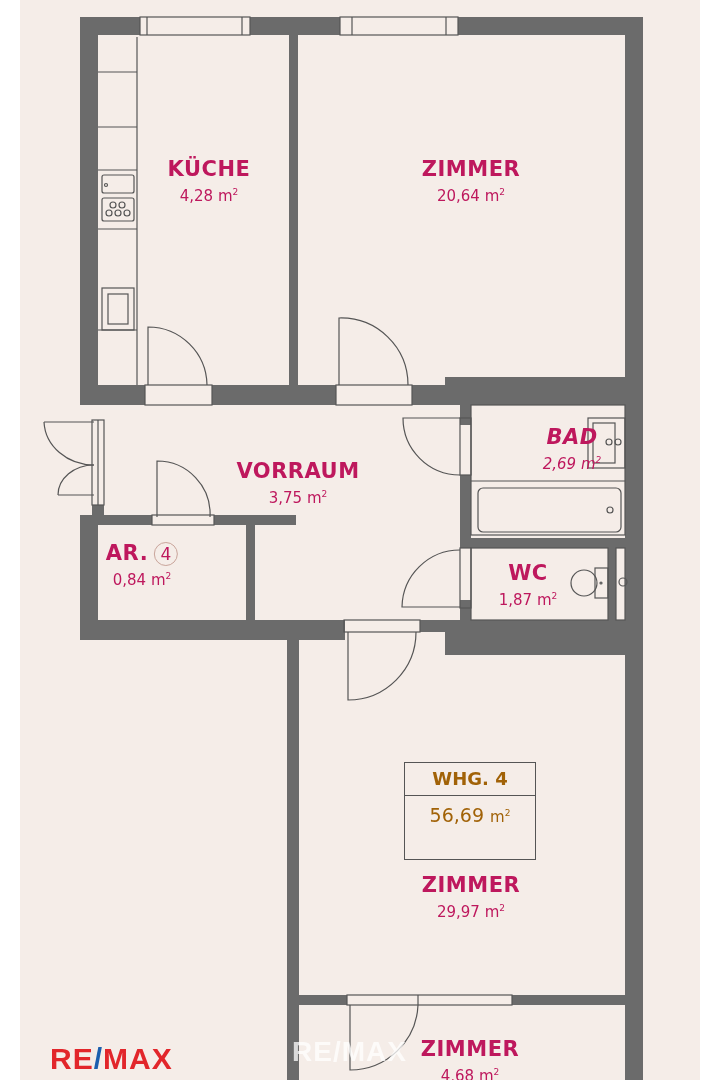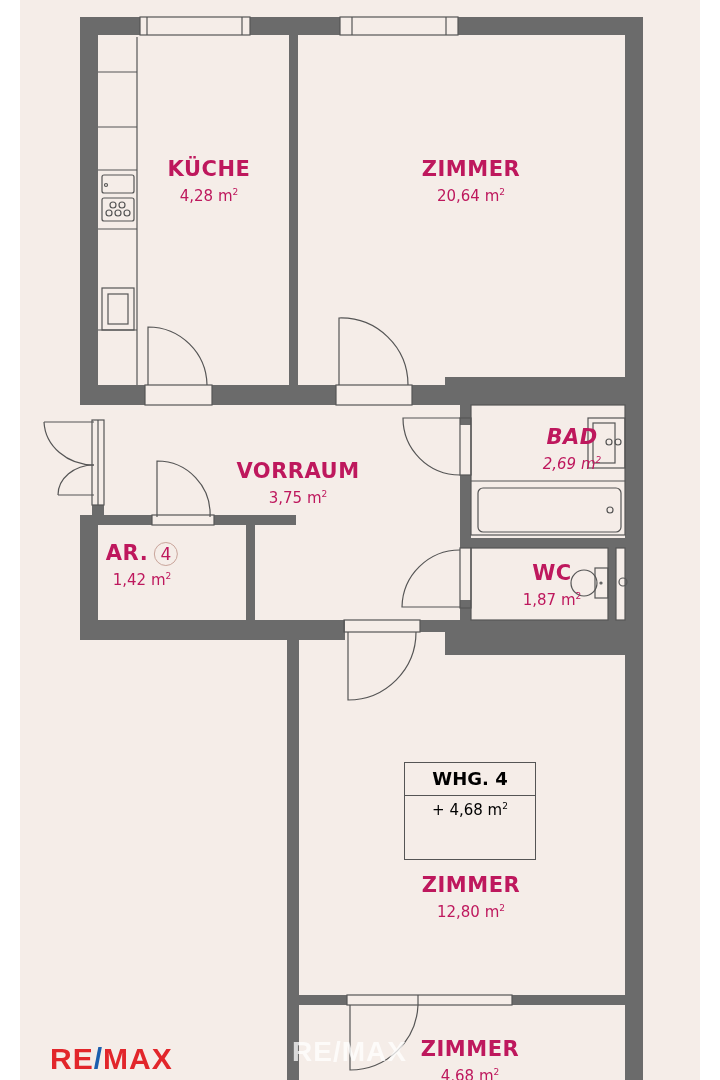--- a/index.html
+++ b/index.html
@@ -16,21 +16,21 @@
     svg.plan { position: absolute; left: 0; top: 0; }
     .label {
       position: absolute; text-align: center; color: #be185d;
       transform: translateX(-50%); white-space: nowrap;
     }
     .room-name { font-size: 21px; font-weight: bold; letter-spacing: 0.5px; line-height: 26px; }
     .room-area { font-size: 15px; line-height: 20px; }
     .room-area sup { font-size: 9px; vertical-align: 6px; }
     .unit-box {
       position: absolute; left: 404px; top: 762px; width: 132px; height: 98px;
-      border: 1.5px solid #555; box-sizing: border-box; color: #000000; text-align: center;
+      border: 1.5px solid #555; box-sizing: border-box; color: #a16207; text-align: center;
     }
     .unit-box .title { height: 32px; line-height: 32px; font-size: 18px; font-weight: bold; border-bottom: 1.5px solid #555; }
     .unit-box .total { font-size: 19px; line-height: 26px; margin-top: 4px; }
     .unit-box .extra { font-size: 15px; line-height: 20px; }
     .unit-box sup { font-size: 9px; vertical-align: 6px; }
     .ar-badge {
       display: inline-block; width: 22px; height: 22px; line-height: 22px;
       border: 1px solid #c9a49a; border-radius: 50%; font-size: 17px; font-weight: normal;
       text-align: center; margin-left: 6px; vertical-align: middle;
     }
@@ -179,36 +179,36 @@
   <div class="room-area"><span>3,75 m</span><sup>2</sup></div>
 </div>
 
 <div class="label" style="left:572px; top:424px;font-style:italic;">
   <div class="room-name">BAD</div>
   <div class="room-area"><span>2,69 m</span><sup>2</sup></div>
 </div>
 
 <div class="label" style="left:142px; top:540px;">
   <div class="room-name"><span>AR.</span><span class="ar-badge">4</span></div>
-  <div class="room-area"><span>1,42 m</span><sup>2</sup></div>
-</div>
-
-<div class="label" style="left:552px; top:560px;">
+  <div class="room-area"><span>0,84 m</span><sup>2</sup></div>
+</div>
+
+<div class="label" style="left:528px; top:560px;">
   <div class="room-name">WC</div>
   <div class="room-area"><span>1,87 m</span><sup>2</sup></div>
 </div>
 
 <div class="unit-box">
   <div class="title">WHG. 4</div>
-  <div class="extra"><span>+ 4,68 m</span><sup>2</sup></div>
+  <div class="total"><span>56,69</span> <span style="font-size:15px">m</span><sup>2</sup></div>
 </div>
 
 <div class="label" style="left:471px; top:872px;">
   <div class="room-name">ZIMMER</div>
-  <div class="room-area"><span>12,80 m</span><sup>2</sup></div>
+  <div class="room-area"><span>29,97 m</span><sup>2</sup></div>
 </div>
 
 <div class="label" style="left:470px; top:1036px;">
   <div class="room-name">ZIMMER</div>
   <div class="room-area"><span>4,68 m</span><sup>2</sup></div>
 </div>
 
 <div class="watermark">RE/MAX</div>
 
 <div class="logo">

